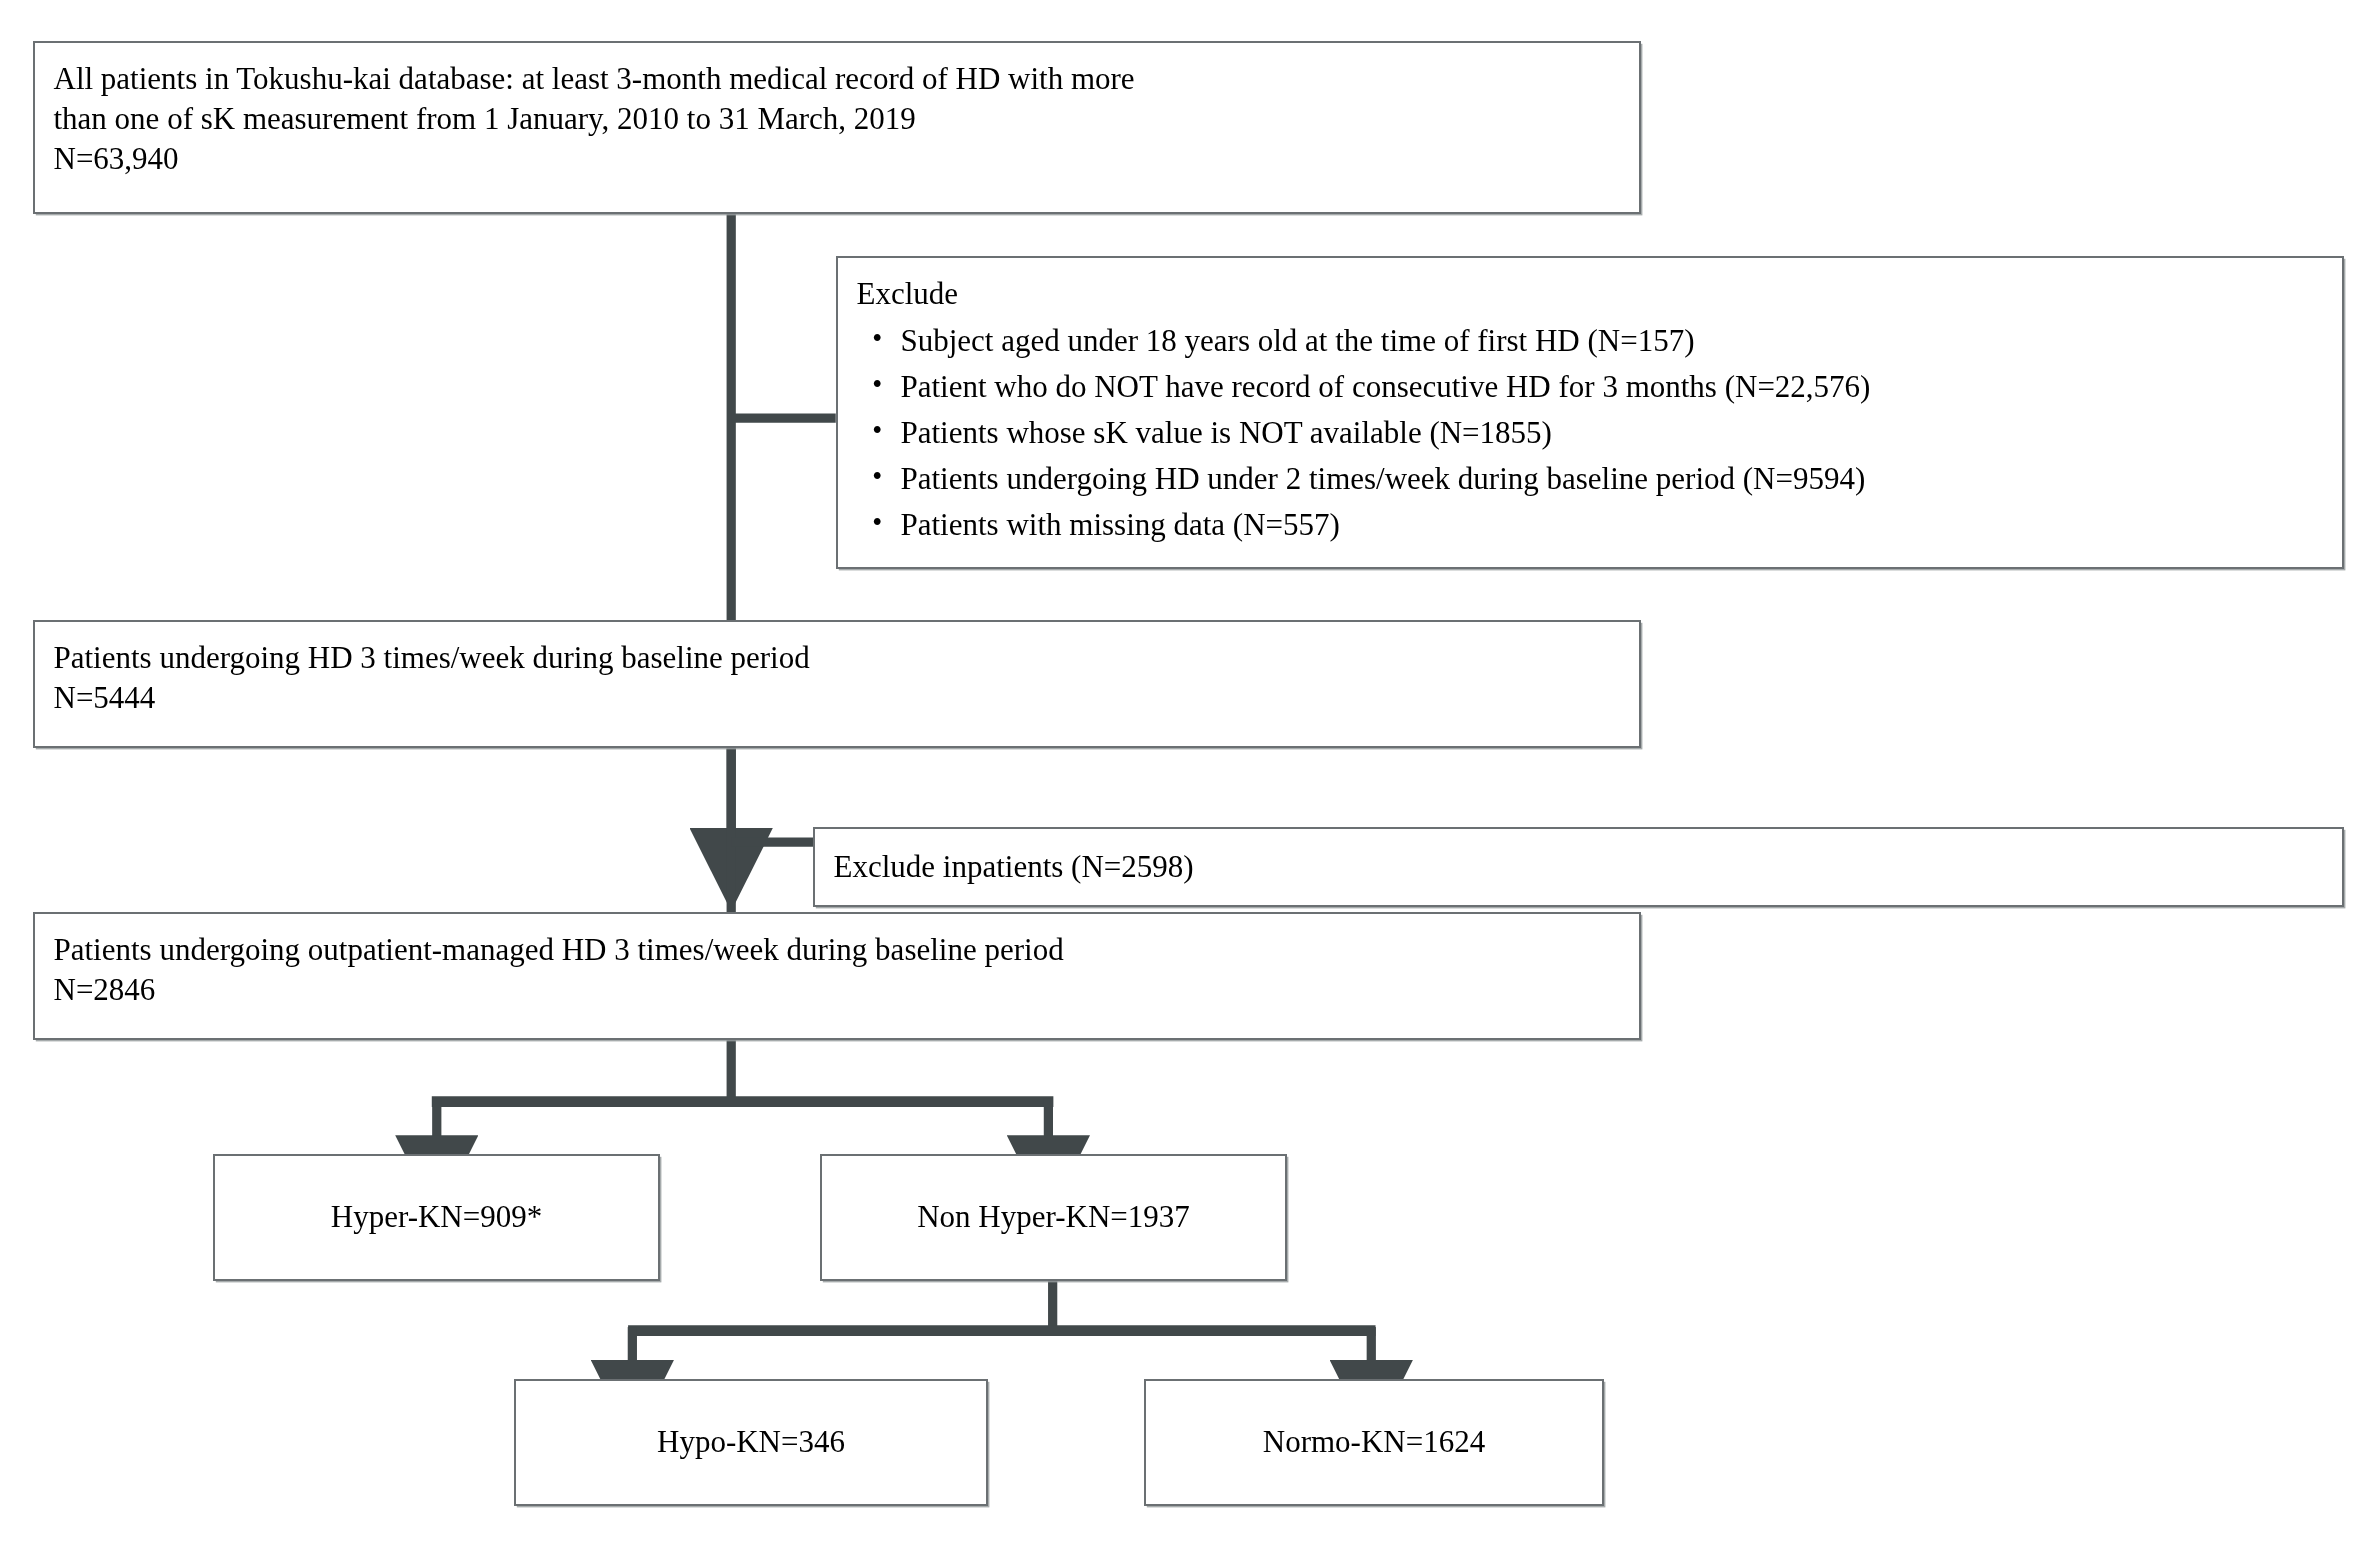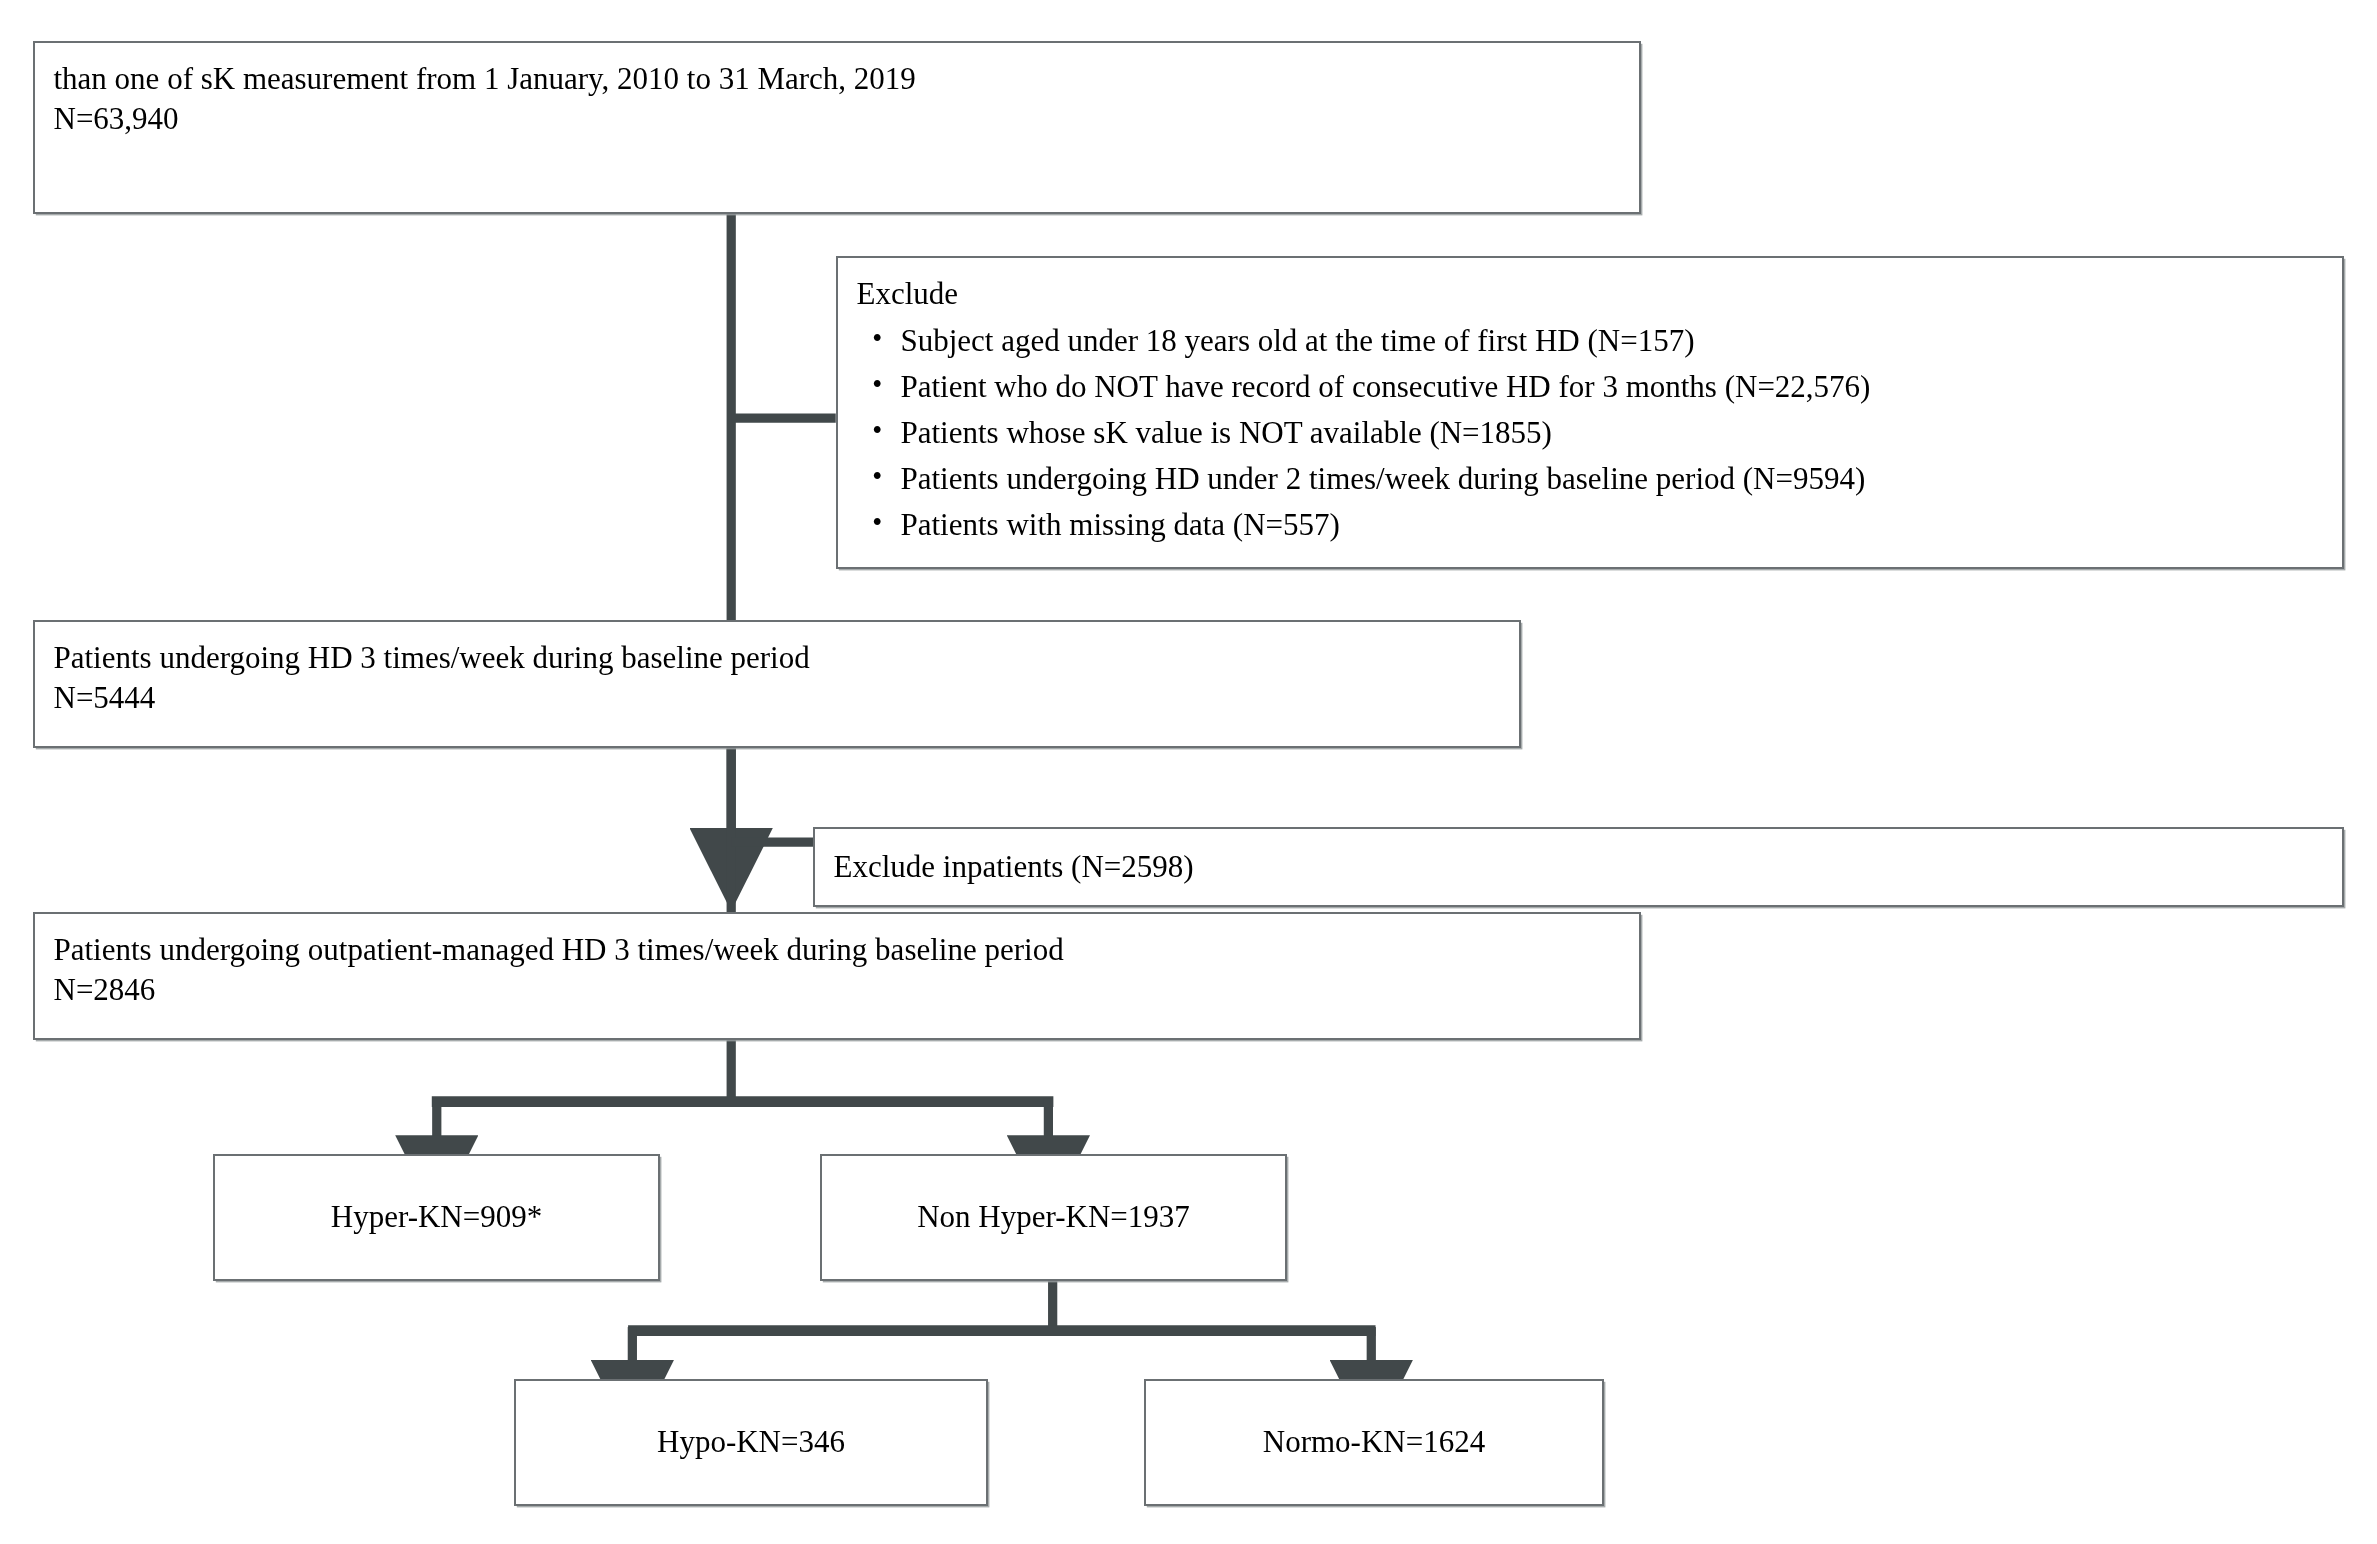--- a/index.html
+++ b/index.html
@@ -107,39 +107,40 @@
     <g>
       <line x1="1480" y1="1800" x2="1480" y2="1871" stroke="#41484a" stroke-width="13"></line>
       <line x1="883" y1="1871" x2="1934" y2="1871" stroke="#41484a" stroke-width="15"></line>
       <line x1="889" y1="1866" x2="889" y2="1928" stroke="#41484a" stroke-width="13" marker-end="url(#arrowhead)"></line>
       <line x1="1928" y1="1866" x2="1928" y2="1928" stroke="#41484a" stroke-width="13" marker-end="url(#arrowhead)"></line>
     </g>
   </svg>
 
   <div class="node" style="left:33px; top:41px; width:1608px; height:173px;">
     <div class="pad">
+      <div class="line">All patients in Tokushu-kai database: at least 3-month medical record of HD with more</div>
       <div class="line">than one of sK measurement from 1 January, 2010 to 31 March, 2019</div>
       <div class="line">N=63,940</div>
     </div>
   </div>
 
   <div class="node" style="left:836px; top:256px; width:1508px; height:313px;">
     <div class="pad">
       <div class="line">Exclude</div>
       <ul class="excl">
         <li>Subject aged under 18 years old at the time of first HD (N=157)</li>
         <li>Patient who do NOT have record of consecutive HD for 3 months (N=22,576)</li>
         <li>Patients whose sK value is NOT available (N=1855)</li>
         <li>Patients undergoing HD under 2 times/week during baseline period (N=9594)</li>
         <li>Patients with missing data (N=557)</li>
       </ul>
     </div>
   </div>
 
-  <div class="node" style="left:33px; top:620px; width:1488px; height:128px;">
+  <div class="node" style="left:33px; top:620px; width:1608px; height:128px;">
     <div class="pad">
       <div class="line">Patients undergoing HD 3 times/week during baseline period</div>
       <div class="line">N=5444</div>
     </div>
   </div>
 
   <div class="node vcenter" style="left:813px; top:802px; width:1531px; height:80px;">
     <div class="pad">
       <div class="line">Exclude inpatients (N=2598)</div>
     </div>

